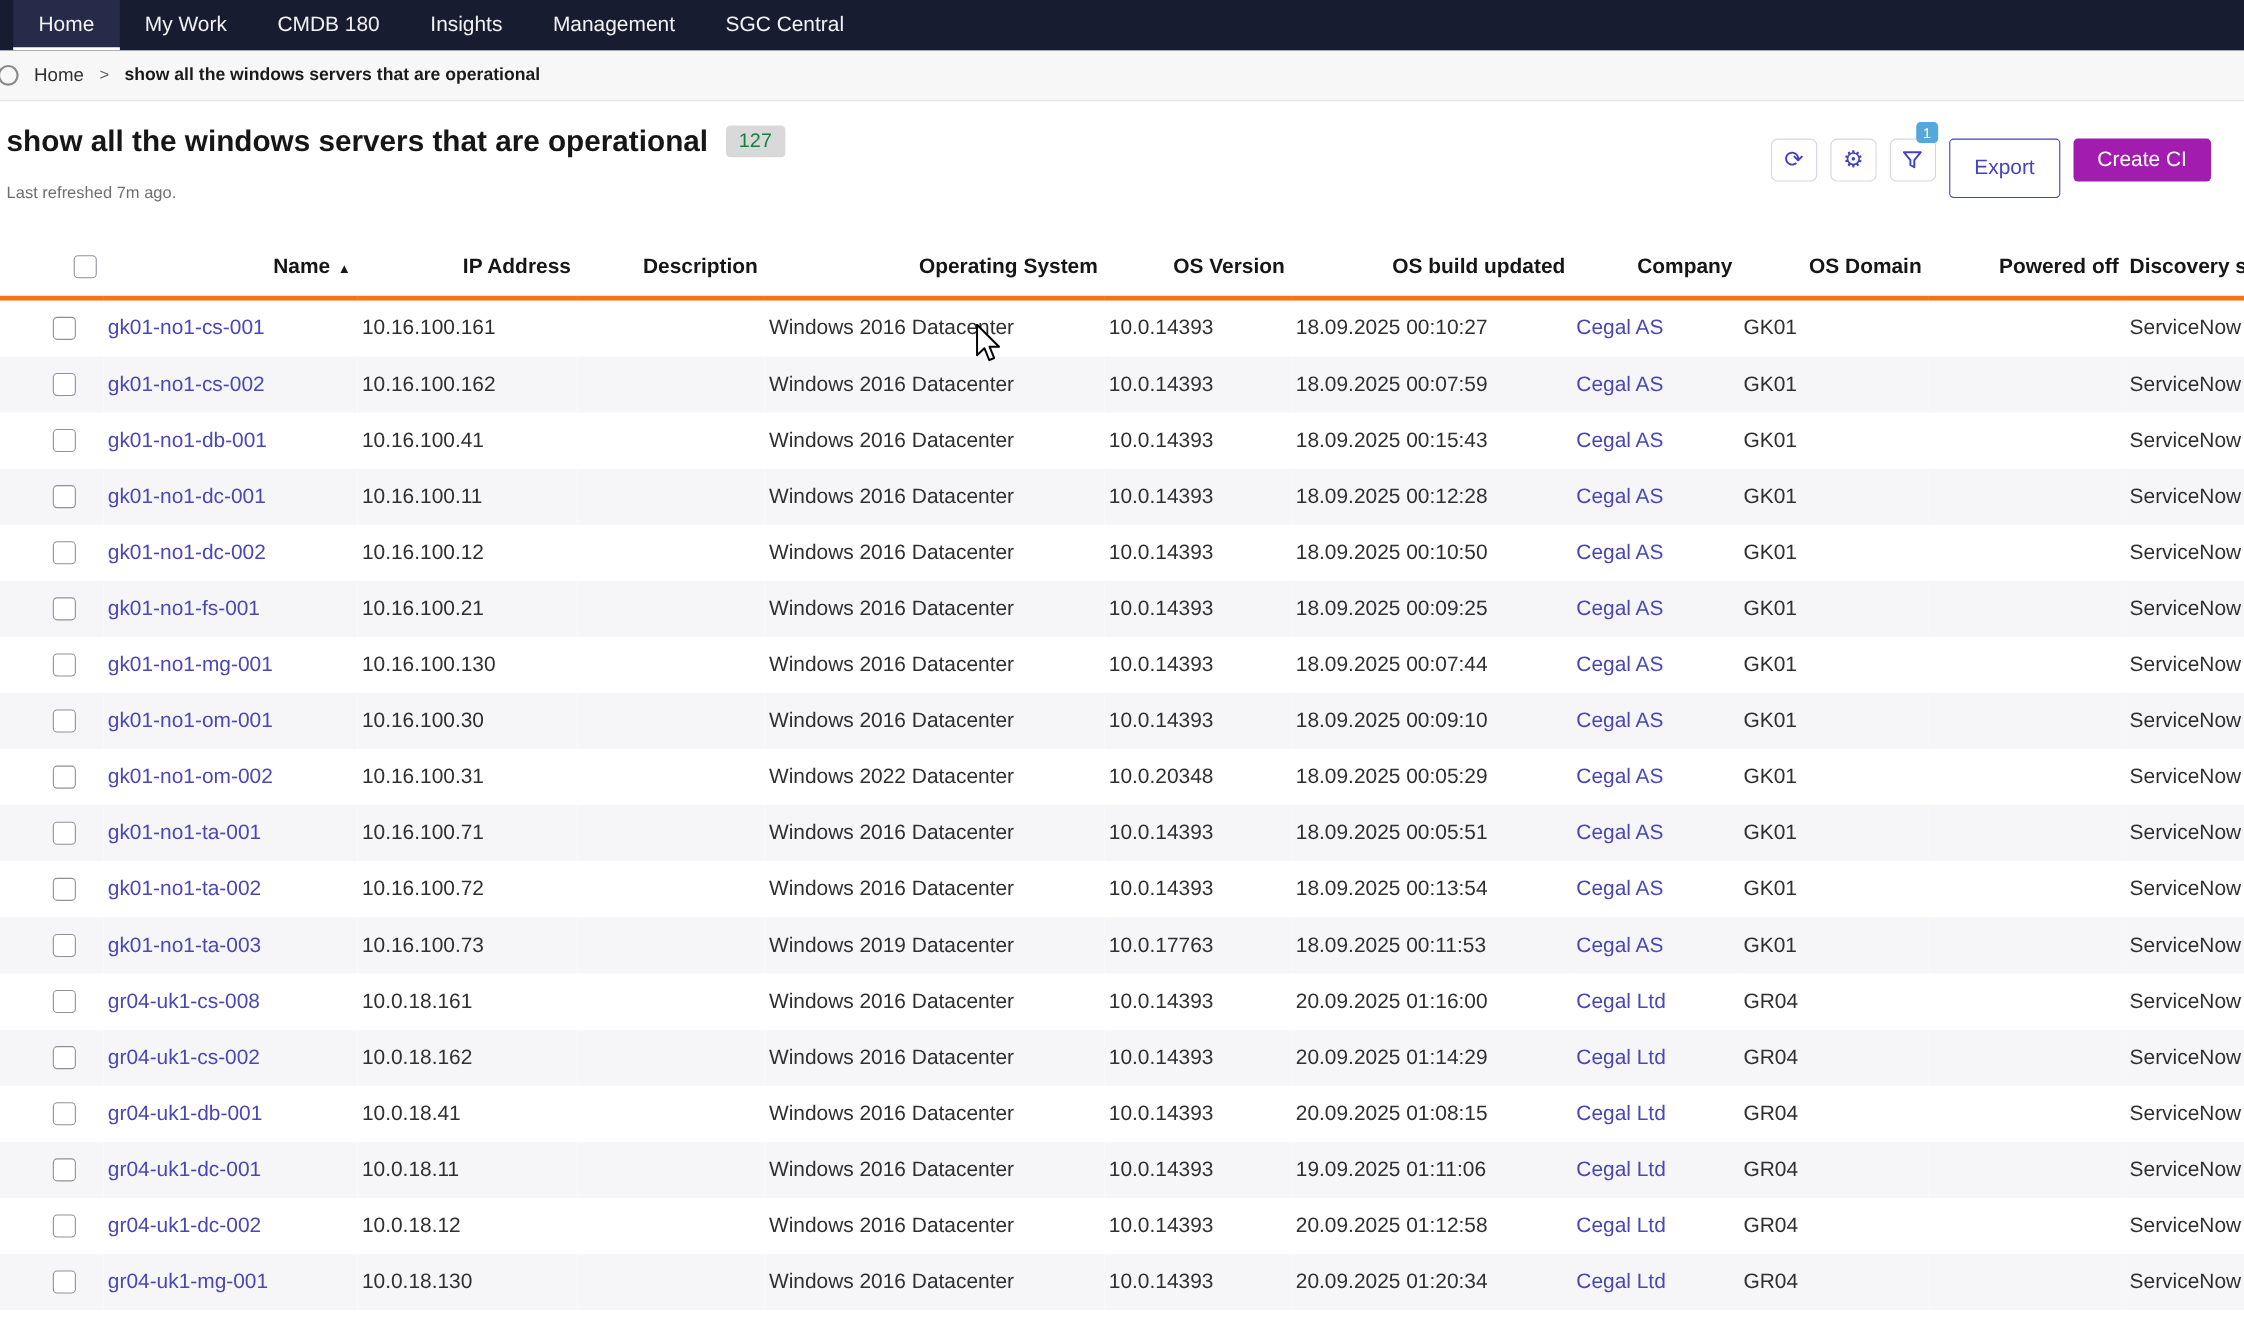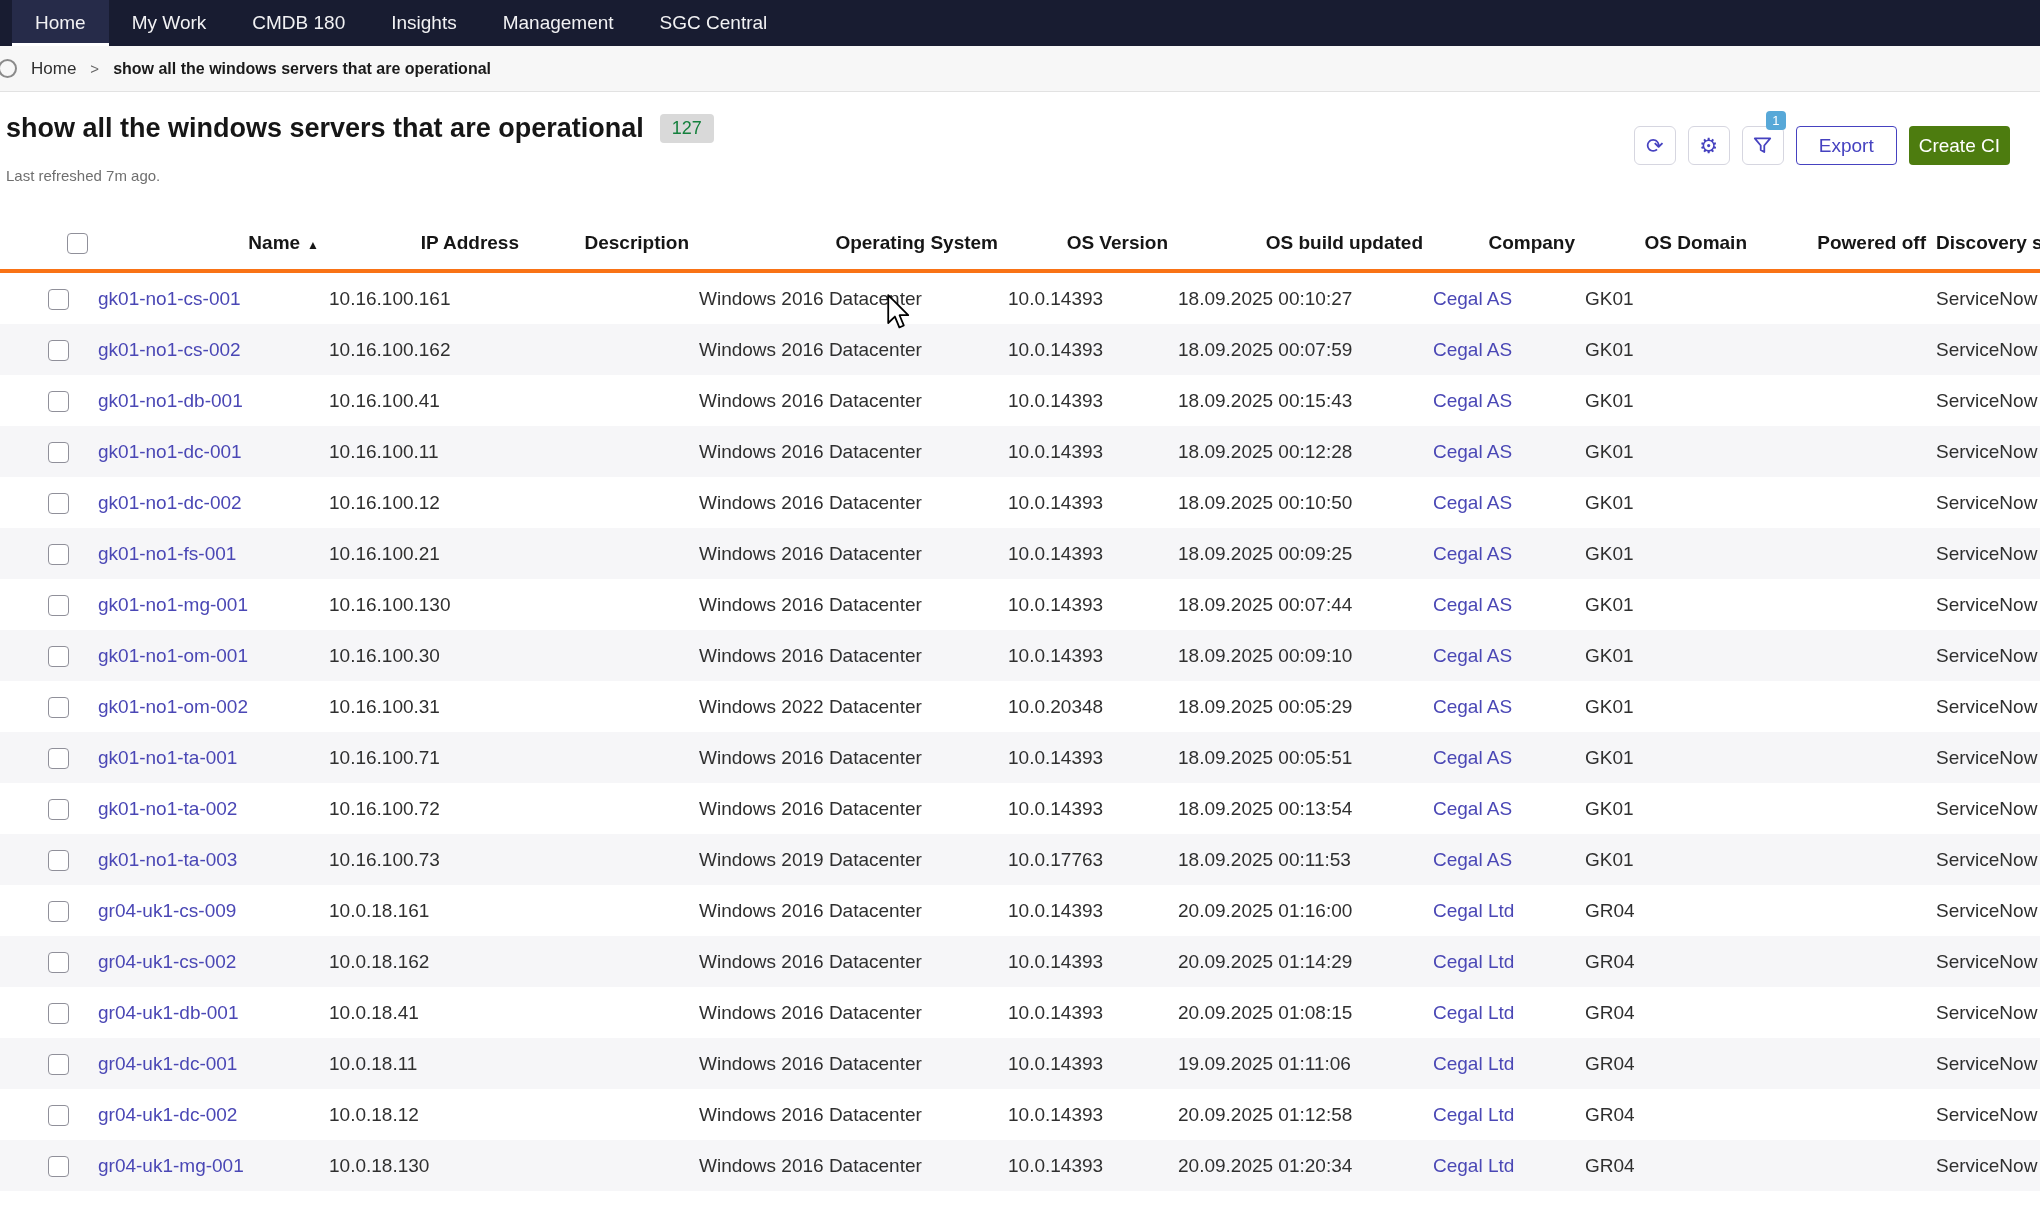--- a/index.html
+++ b/index.html
@@ -67,29 +67,29 @@
   }
   .filter-wrap { position: relative; }
   .filter-badge {
     position: absolute; top: -15px; right: -2px;
     background: #57a8d8; color: #fff;
     font-size: 13px; min-width: 20px; height: 19px;
     border-radius: 4px; display: flex; align-items: center; justify-content: center;
     z-index: 2;
   }
   .export-btn {
-    height: 39px; padding: 0 22px;
+    height: 54px; padding: 0 22px;
     border: 1.5px solid #4642c0; border-radius: 4px;
     background: #fff; color: #4642c0;
     font-size: 19px; font-weight: 500; cursor: pointer;
   }
   .create-btn {
-    height: 39px; padding: 0 10px;
+    height: 39px; padding: 0 22px;
     border: none; border-radius: 4px;
-    background: #4d7c0f; color: #ffffff;
+    background: #a21caf; color: #ffffff;
     font-size: 19px; font-weight: 500; cursor: pointer;
   }
   
   table {
     width: 2040px; border-collapse: collapse; table-layout: fixed;
     font-size: 19px;
   }
   thead th {
     text-align: right; font-weight: 700; color: #161616;
     height: 53px; padding: 0 6px 0 4px;
@@ -340,21 +340,21 @@
         <td>Windows 2019 Datacenter</td>
         <td>10.0.17763</td>
         <td>18.09.2025 00:11:53</td>
         <td><a class="link">Cegal AS</a></td>
         <td>GK01</td>
         <td></td>
         <td>ServiceNow</td>
       </tr>
       <tr>
         <td><span class="cb"></span></td>
-        <td><a class="link">gr04-uk1-cs-009</a></td>
+        <td><a class="link">gr04-uk1-cs-008</a></td>
         <td>10.0.18.161</td>
         <td></td>
         <td>Windows 2016 Datacenter</td>
         <td>10.0.14393</td>
         <td>20.09.2025 01:16:00</td>
         <td><a class="link">Cegal Ltd</a></td>
         <td>GR04</td>
         <td></td>
         <td>ServiceNow</td>
       </tr>

